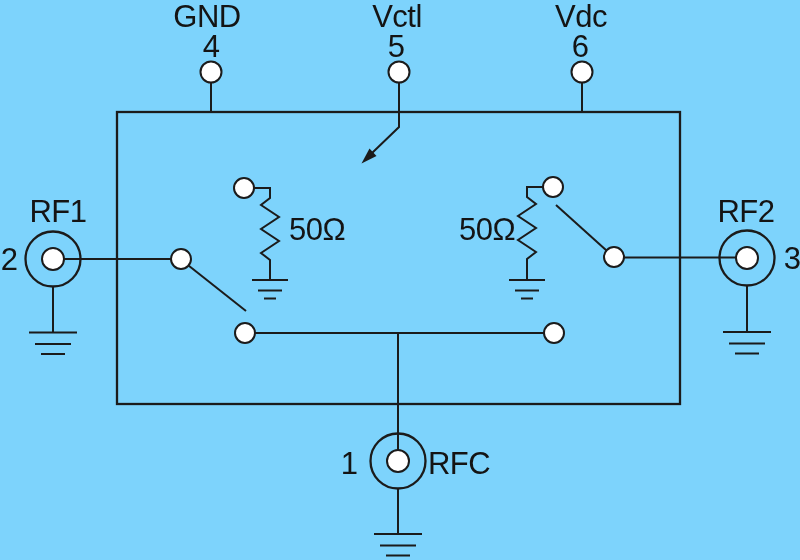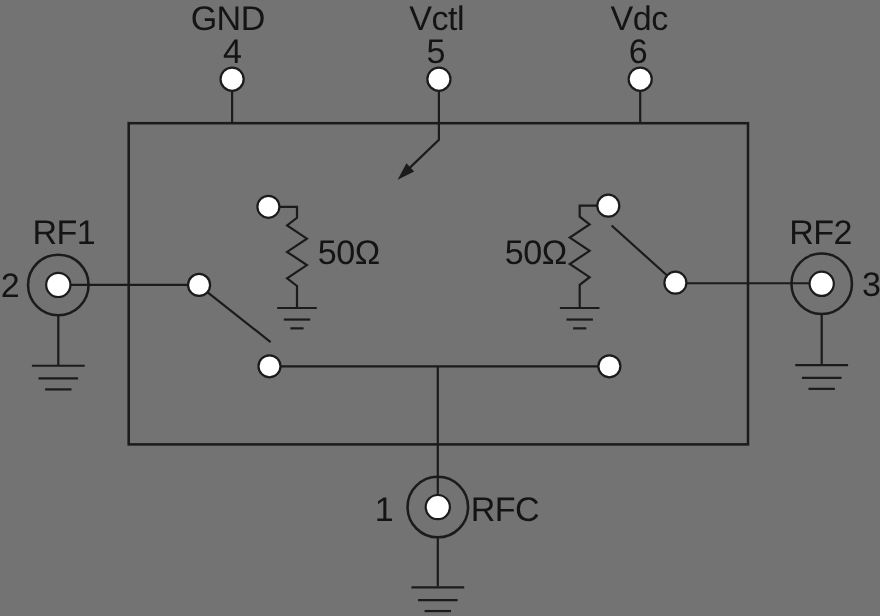--- a/index.html
+++ b/index.html
@@ -4,21 +4,21 @@
 <style>
   html, body {
     margin: 0;
     padding: 0;
     background: #ffffff;
   }
   .stage {
     position: relative;
     width: 800px;
     height: 560px;
-    background: #737373;
+    background: #7dd3fc;
     overflow: hidden;
   }
   svg {
     display: block;
   }
   .lbl {
     font-family: "Liberation Sans", sans-serif;
     font-size: 31px;
     letter-spacing: -0.5px;
     fill: #141414;

